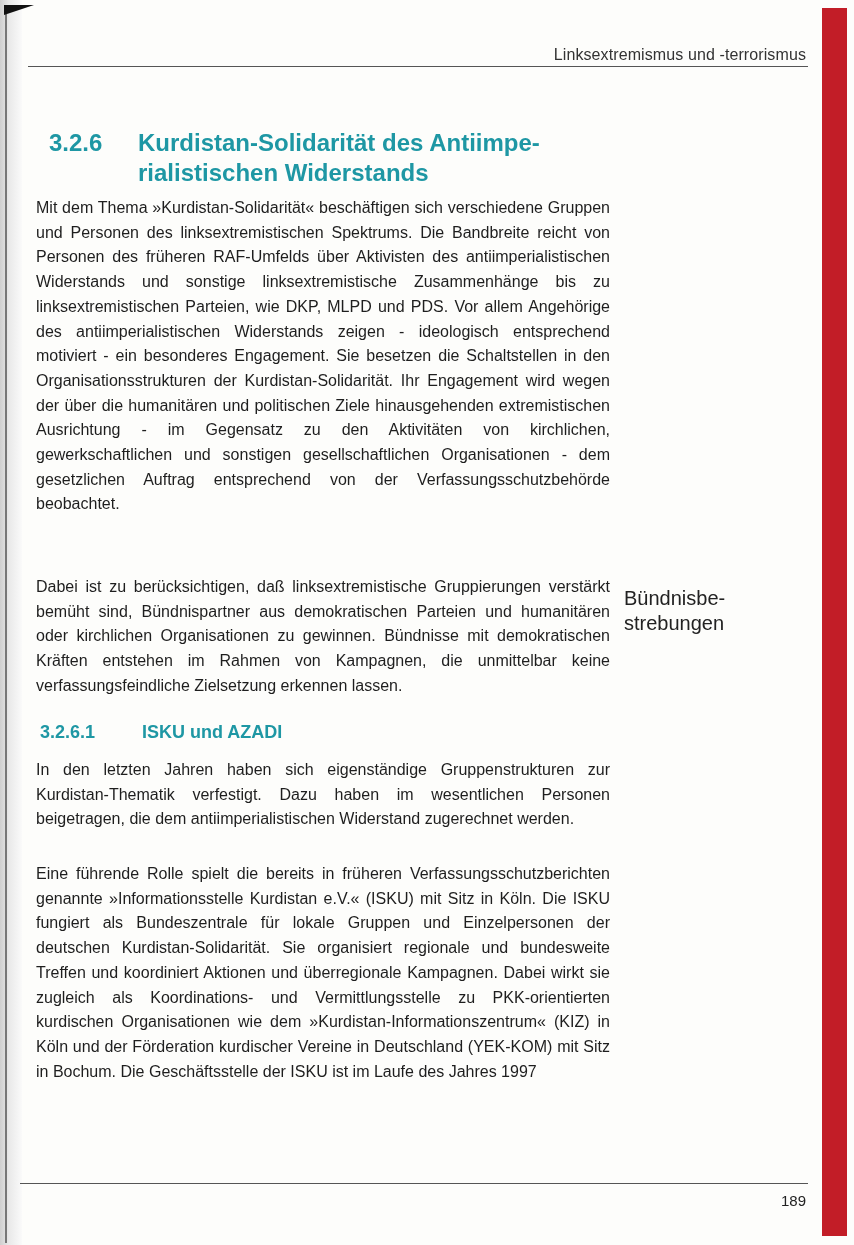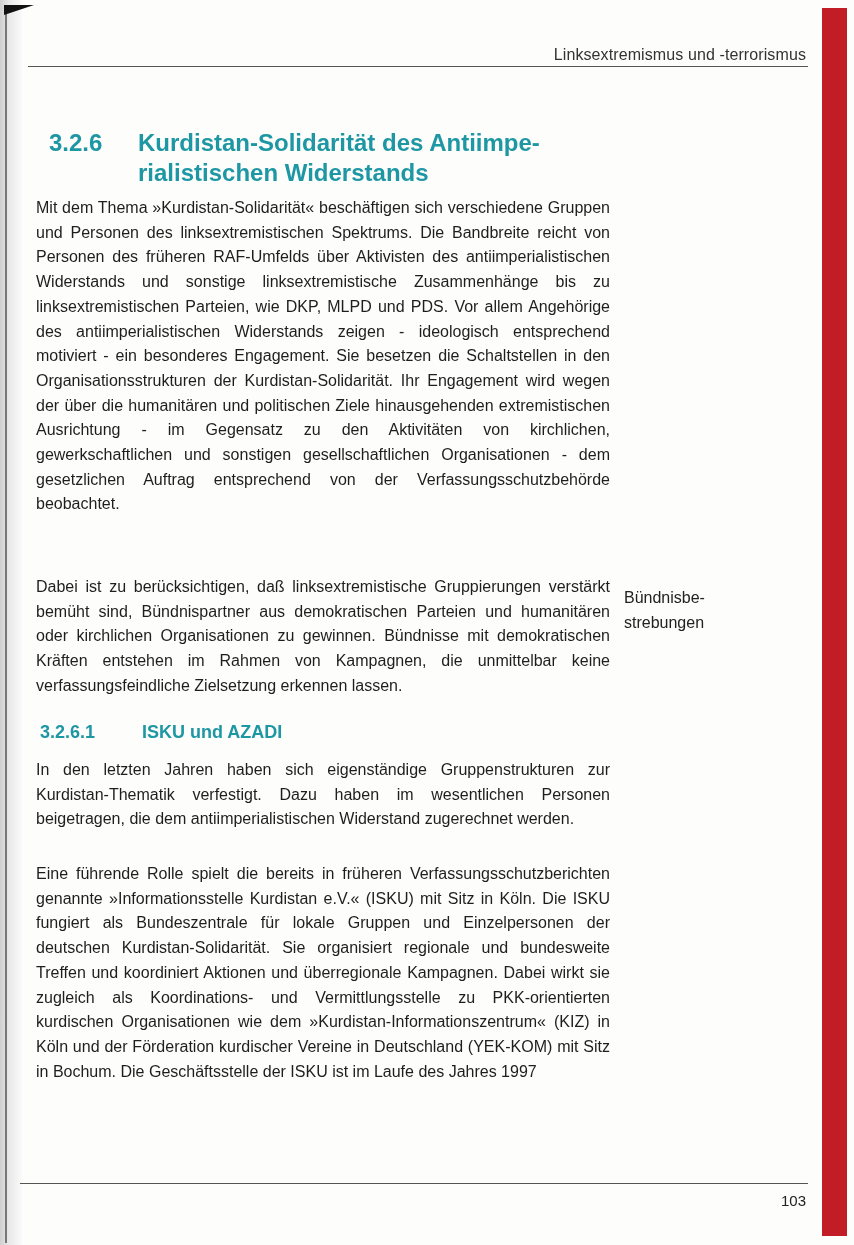--- a/index.html
+++ b/index.html
@@ -48,21 +48,21 @@
     font-size: 18px; line-height: 24px;
   }
   .h2 .num { position: absolute; left: 4px; top: 0; width: 90px; }
   .h2 .title { position: absolute; left: 106px; top: 0; width: 400px; white-space: nowrap; }
   .para {
     position: absolute; left: 36px; width: 574px;
     font-size: 16px; line-height: 24.7px; text-align: justify; hyphens: manual;
   }
   .margin-note {
     position: absolute; left: 624px; top: 586px; width: 140px;
-    font-size: 16px; line-height: 24.7px; color: #222;
+    font-size: 20px; line-height: 24.7px; color: #222;
   }
 </style>
 </head>
 <body>
 
 <div class="left-edge"></div>
 <div class="left-edge-line"></div>
 <div class="corner-mark"></div>
 <div class="red-bar"></div>
 
@@ -84,13 +84,13 @@
 
 <div class="h2">
   <span class="num">3.2.6.1</span>
   <span class="title">ISKU und AZADI</span>
 </div>
 
 <div class="para" style="top:758px;">In den letzten Jahren haben sich eigenständige Gruppenstrukturen zur Kurdistan-Thematik verfestigt. Dazu haben im wesentlichen Personen beigetragen, die dem antiimperialistischen Widerstand zugerechnet werden.</div>
 <div class="para" style="top:862px;">Eine führende Rolle spielt die bereits in früheren Verfassungsschutz­berichten genannte »Informationsstelle Kurdistan e.V.« (ISKU) mit Sitz in Köln. Die ISKU fungiert als Bundeszentrale für lokale Gruppen und Einzelpersonen der deutschen Kurdistan-Solidarität. Sie organisiert regionale und bundesweite Treffen und koordiniert Aktionen und überregionale Kampagnen. Dabei wirkt sie zugleich als Koordinati­ons- und Vermittlungsstelle zu PKK-orientierten kurdischen Organisa­tionen wie dem »Kurdistan-Informationszentrum« (KIZ) in Köln und der Förderation kurdischer Vereine in Deutschland (YEK-KOM) mit Sitz in Bochum. Die Geschäftsstelle der ISKU ist im Laufe des Jahres 1997</div>
 
 <div class="rule-bottom"></div>
-<div class="page-number">103</div>
+<div class="page-number">189</div>
 
 </body></html>

